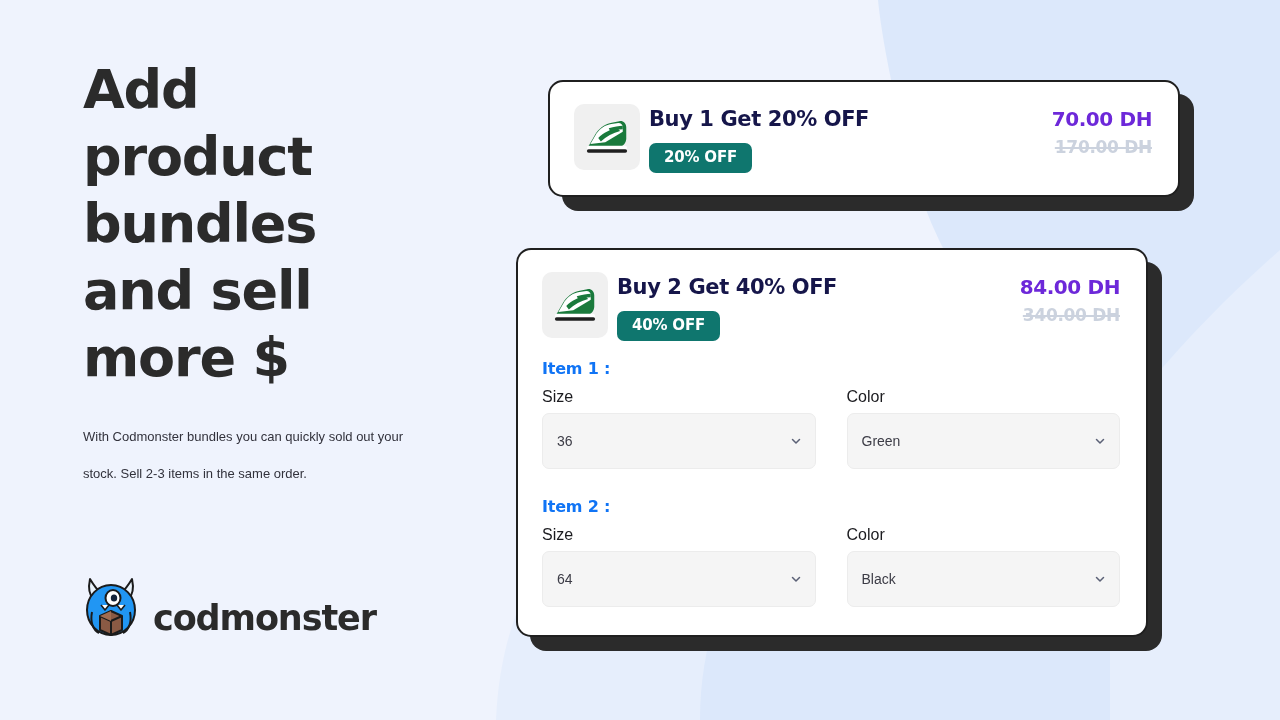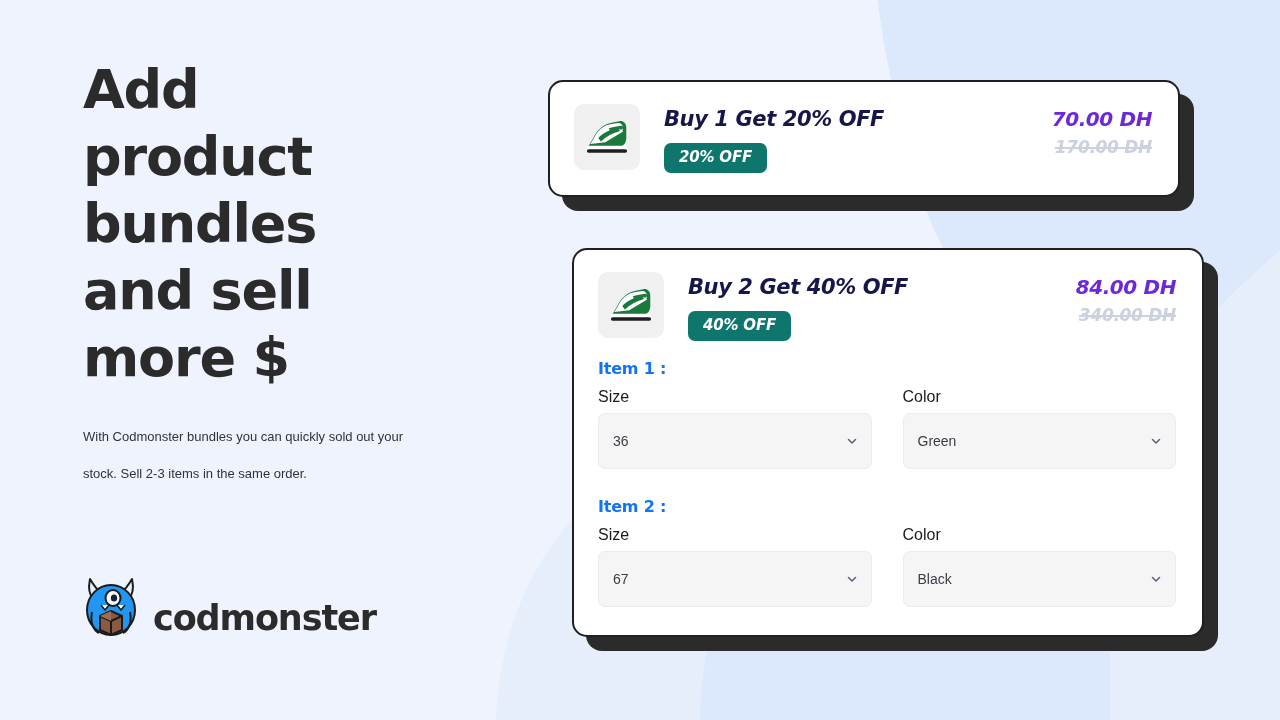--- a/index.html
+++ b/index.html
@@ -66,21 +66,21 @@
     font-family: "DejaVu Sans", sans-serif;
     font-size: 35px;
     font-weight: 700;
     letter-spacing: -1.1px;
     color: #2b2b2b;
   }
 
   
   .card-wrap { position: absolute; }
   #bundle-card-0 { left: 548px; top: 80px;  width: 632px; }
-  #bundle-card-1 { left: 572px; top: 248px; width: 632px; }
+  #bundle-card-1 { left: 516px; top: 248px; width: 632px; }
 
   .card-shadow {
     position: absolute;
     left: 14px;
     top: 14px;
     right: -14px;
     bottom: -14px;
     background: #2b2b2b;
     border-radius: 16px;
   }
@@ -90,22 +90,21 @@
     background: #ffffff;
     border: 2.5px solid #1f1f1f;
     border-radius: 15px;
     padding: 22px 26px 22px 24px;
   }
   #bundle-card-1 .card { padding-bottom: 28px; }
 
   .card-head {
     display: flex;
     align-items: flex-start;
-    gap: 24px;
-    font-style: italic;
+    gap: 9px;
   }
 
   .thumb {
     width: 66px;
     height: 66px;
     flex: 0 0 66px;
     background: #f0f0f0;
     border-radius: 10px;
     display: flex;
     align-items: center;
@@ -348,21 +347,21 @@
           </div>
         </div>
       </div>
 
       <div class="item-group">
         <div class="item-heading">Item 2 :</div>
         <div class="field-row">
           <div class="field">
             <div class="field-label">Size</div>
             <div class="select-box">
-              <span class="select-value">67</span>
+              <span class="select-value">64</span>
               <span class="chev">
                 <svg viewBox="0 0 12 12" fill="none" xmlns="http://www.w3.org/2000/svg">
                   <path d="M2.5 4.5 L6 8 L9.5 4.5" stroke="currentColor" stroke-width="1.5" stroke-linecap="round" stroke-linejoin="round"></path>
                 </svg>
               </span>
             </div>
           </div>
           <div class="field">
             <div class="field-label">Color</div>
             <div class="select-box">

